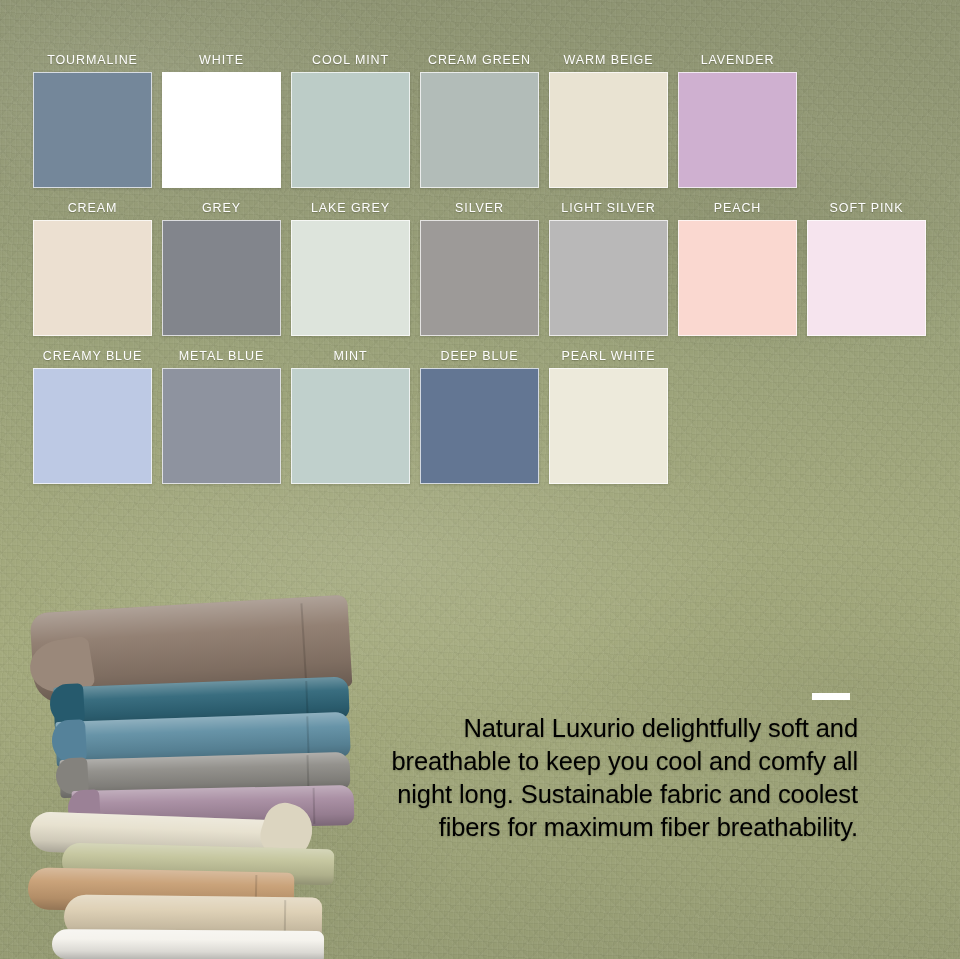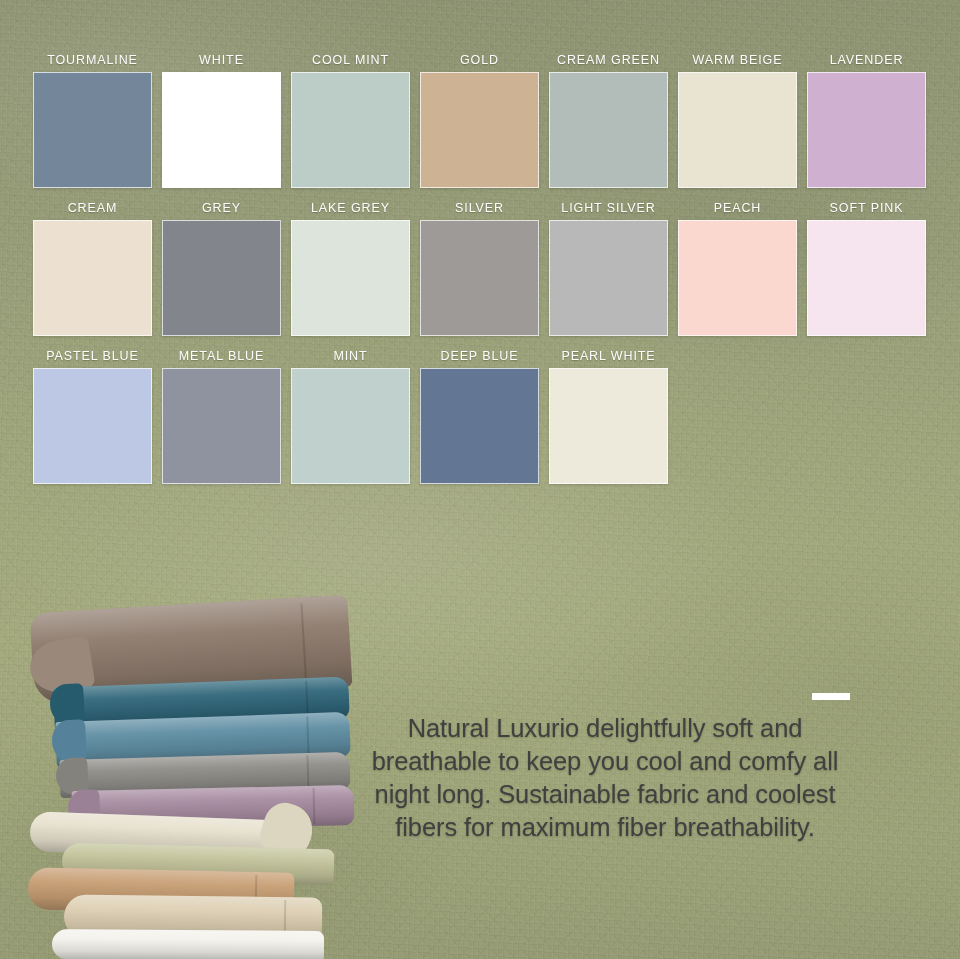--- a/index.html
+++ b/index.html
@@ -95,26 +95,27 @@
     width:38px; height:7px;
     background:#ffffff;
   }
   .copy-block{
     position:absolute;
     left:352px; top:712px;
     width:506px;
     text-align:center;
   }
   .copy-block p{
-    color:#404040;
+    color:#000000;
     font-size:25.5px;
     line-height:33px;
     font-weight:400;
     letter-spacing:-0.1px;
     text-shadow:0 1px 2px rgba(70,74,48,.4);
+    text-align:right;
   }
   .tm{
     font-size:13px;
     vertical-align:super;
     letter-spacing:0;
   }
 
   
   #sheet-stack{
     position:absolute;
@@ -160,24 +161,20 @@
       </div>
       <div class="swatch-cell">
         <div class="swatch-label">WHITE</div>
         <div class="swatch-chip" style="background-color: rgb(255, 255, 255);"></div>
       </div>
       <div class="swatch-cell">
         <div class="swatch-label">COOL MINT</div>
         <div class="swatch-chip" style="background-color: rgb(188, 204, 199);"></div>
       </div>
       <div class="swatch-cell">
-        <div class="swatch-label">GOLD</div>
-        <div class="swatch-chip" style="background-color: rgb(205, 179, 147);"></div>
-      </div>
-      <div class="swatch-cell">
         <div class="swatch-label">CREAM GREEN</div>
         <div class="swatch-chip" style="background-color: rgb(178, 188, 184);"></div>
       </div>
       <div class="swatch-cell">
         <div class="swatch-label">WARM BEIGE</div>
         <div class="swatch-chip" style="background-color: rgb(233, 227, 210);"></div>
       </div>
       <div class="swatch-cell">
         <div class="swatch-label">LAVENDER</div>
         <div class="swatch-chip" style="background-color: rgb(207, 176, 208);"></div>
@@ -210,21 +207,21 @@
         <div class="swatch-chip" style="background-color: rgb(250, 216, 208);"></div>
       </div>
       <div class="swatch-cell">
         <div class="swatch-label">SOFT PINK</div>
         <div class="swatch-chip" style="background-color: rgb(246, 228, 238);"></div>
       </div>
     </div>
 
     <div class="swatch-row">
       <div class="swatch-cell">
-        <div class="swatch-label">PASTEL BLUE</div>
+        <div class="swatch-label">CREAMY BLUE</div>
         <div class="swatch-chip" style="background-color: rgb(189, 201, 228);"></div>
       </div>
       <div class="swatch-cell">
         <div class="swatch-label">METAL BLUE</div>
         <div class="swatch-chip" style="background-color: rgb(142, 147, 159);"></div>
       </div>
       <div class="swatch-cell">
         <div class="swatch-label">MINT</div>
         <div class="swatch-chip" style="background-color: rgb(192, 208, 204);"></div>
       </div>

